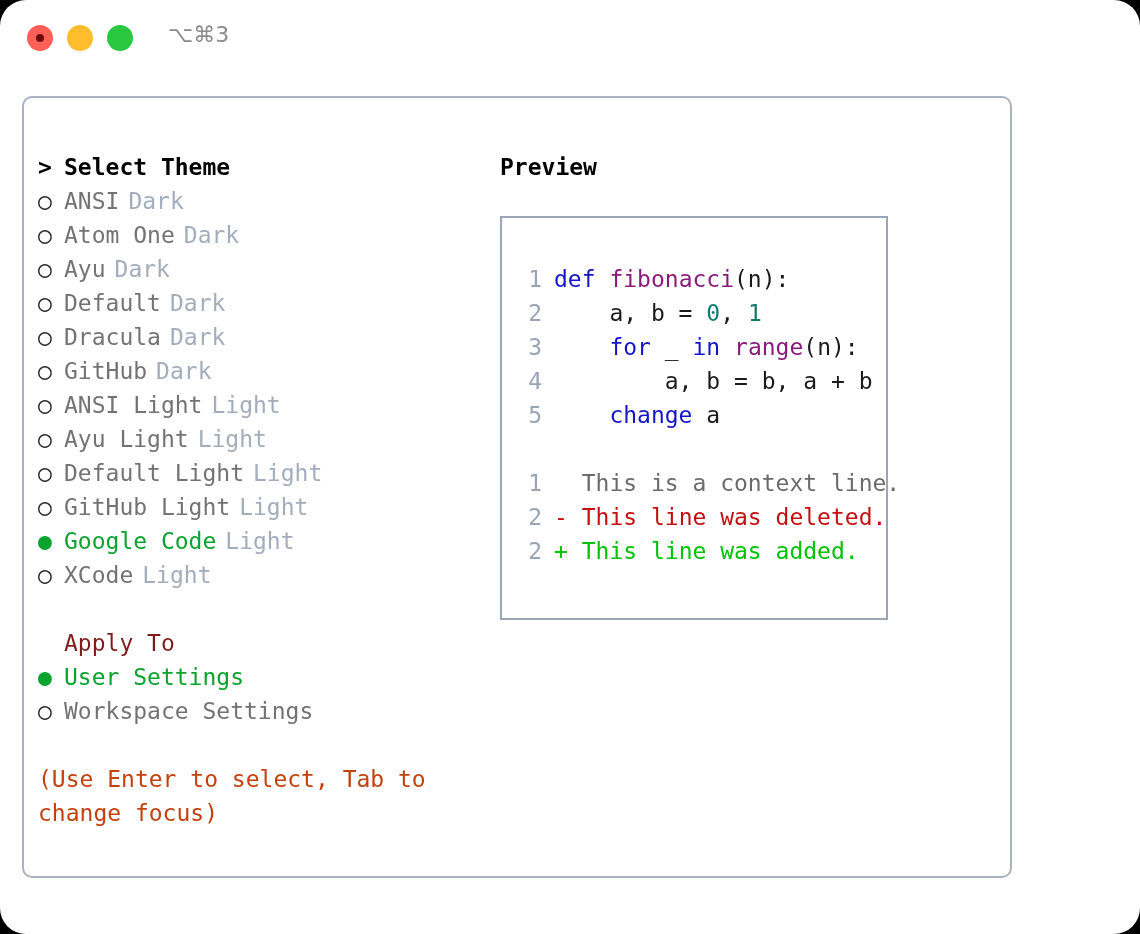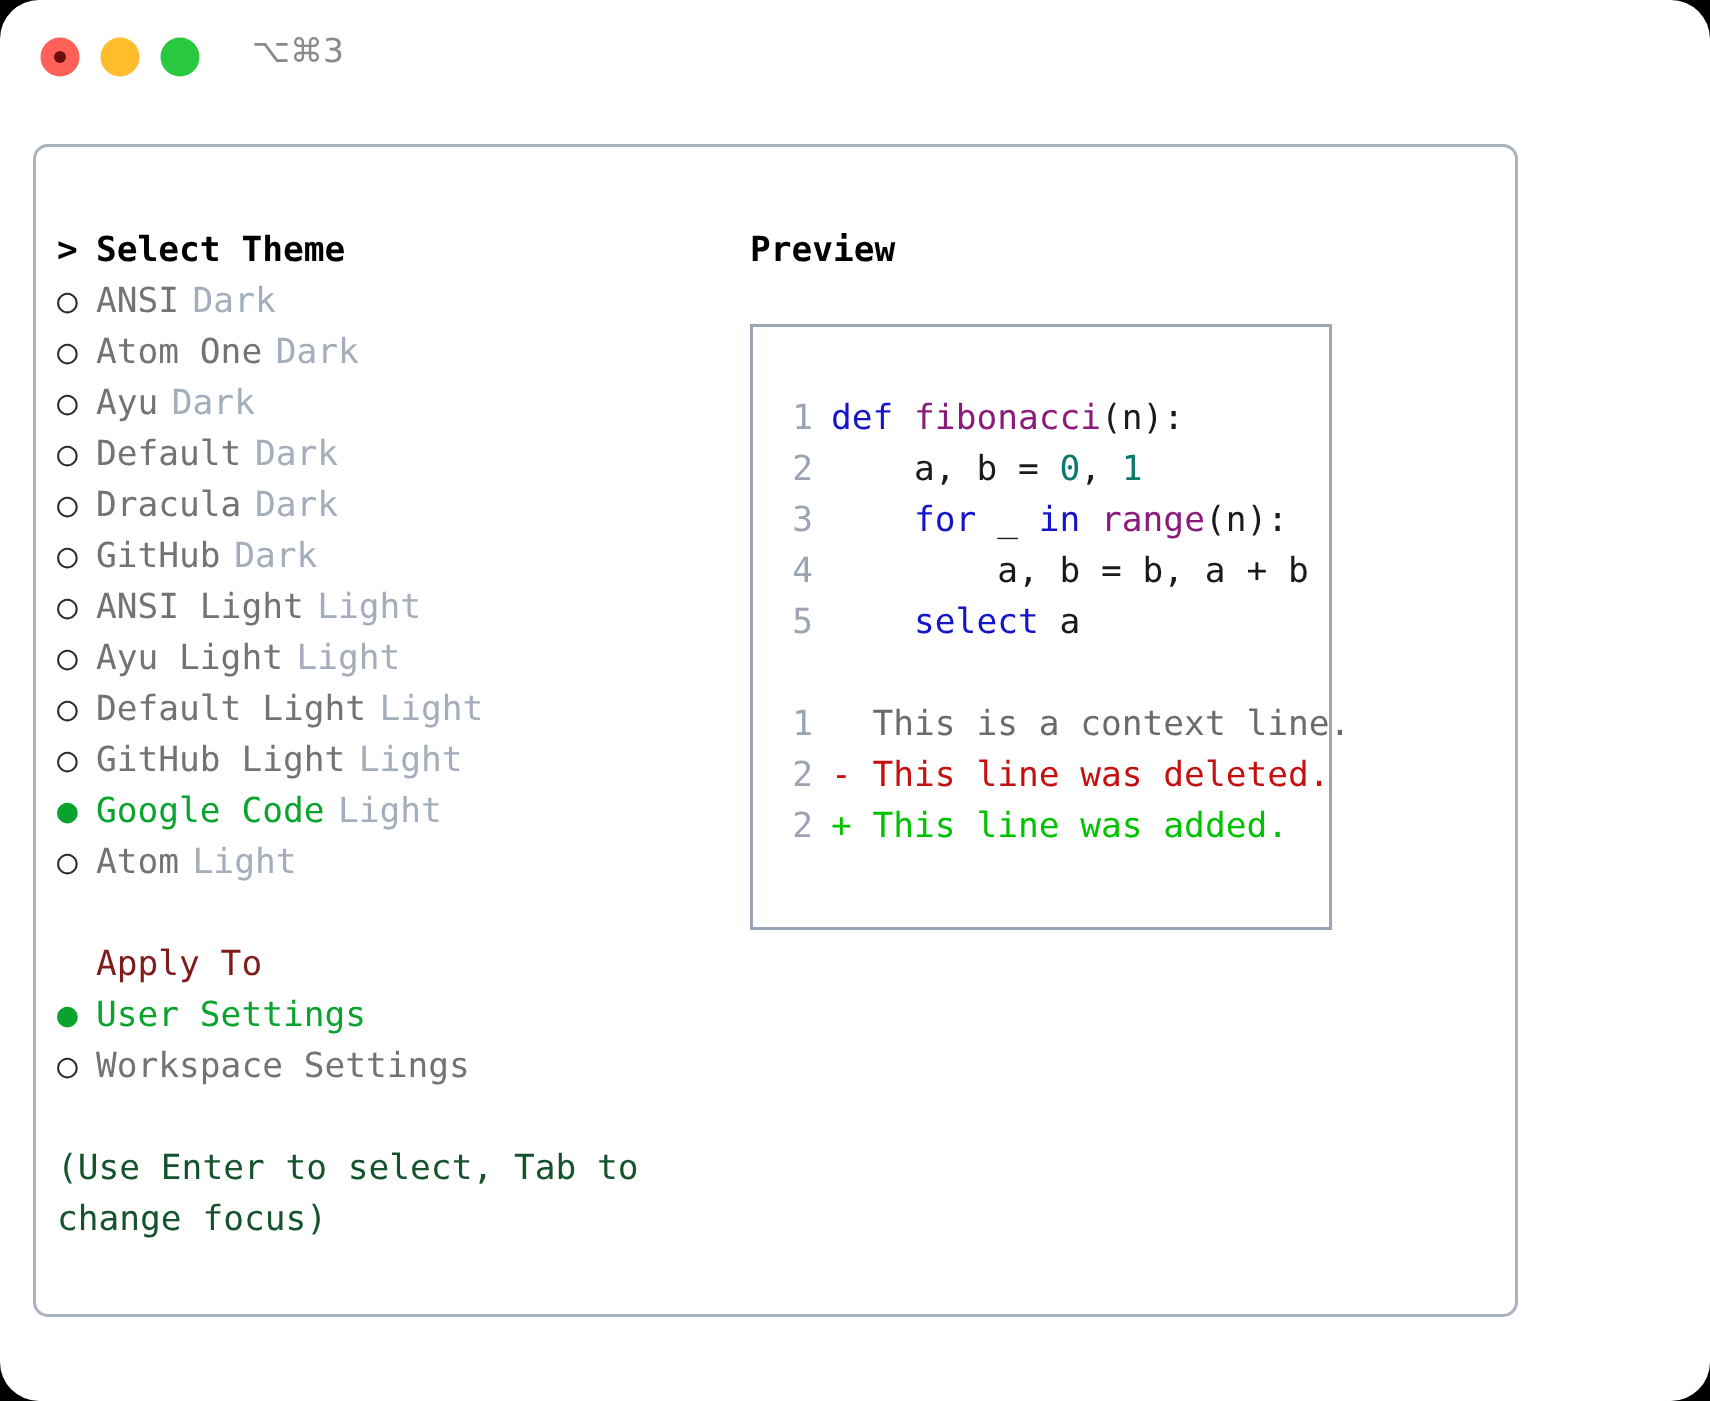--- a/index.html
+++ b/index.html
@@ -125,21 +125,21 @@
     color: #7f1d1d;
     white-space: nowrap;
     padding-left: 26px;
     box-sizing: border-box;
   }
 
   .hint {
     margin-top: 34px;
     font-size: 23px;
     line-height: 34px;
-    color: #14532d;
+    color: #c2410c;
     width: 420px;
   }
 
   
   .right-col {
     position: absolute;
     left: 476px;
     top: 52px;
     width: 490px;
   }
@@ -207,21 +207,21 @@
           <div class="list-row"><span class="bullet">○</span><span class="label">Atom One</span><span class="variant">Dark</span></div>
           <div class="list-row"><span class="bullet">○</span><span class="label">Ayu</span><span class="variant">Dark</span></div>
           <div class="list-row"><span class="bullet">○</span><span class="label">Default</span><span class="variant">Dark</span></div>
           <div class="list-row"><span class="bullet">○</span><span class="label">Dracula</span><span class="variant">Dark</span></div>
           <div class="list-row"><span class="bullet">○</span><span class="label">GitHub</span><span class="variant">Dark</span></div>
           <div class="list-row"><span class="bullet">○</span><span class="label">ANSI Light</span><span class="variant">Light</span></div>
           <div class="list-row"><span class="bullet">○</span><span class="label">Ayu Light</span><span class="variant">Light</span></div>
           <div class="list-row"><span class="bullet">○</span><span class="label">Default Light</span><span class="variant">Light</span></div>
           <div class="list-row"><span class="bullet">○</span><span class="label">GitHub Light</span><span class="variant">Light</span></div>
           <div class="list-row selected"><span class="bullet filled">●</span><span class="label">Google Code</span><span class="variant">Light</span></div>
-          <div class="list-row"><span class="bullet">○</span><span class="label">Atom</span><span class="variant">Light</span></div>
+          <div class="list-row"><span class="bullet">○</span><span class="label">XCode</span><span class="variant">Light</span></div>
         </div>
 
       <div class="spacer-row"></div>
 
       <div class="apply-title">Apply To</div>
 
       <div id="apply-list">
           <div class="list-row selected"><span class="bullet filled">●</span><span class="label">User Settings</span></div>
           <div class="list-row"><span class="bullet">○</span><span class="label">Workspace Settings</span></div>
         </div>
@@ -231,21 +231,21 @@
 
     <div class="right-col">
       <div class="preview-title">Preview</div>
 
       <div class="code-box">
         <div id="code-lines">
             <div class="code-line"><span class="ln">1</span><span class="kw">def </span><span class="fn">fibonacci</span><span class="pl">(n):</span></div>
             <div class="code-line"><span class="ln">2</span><span class="pl">    a, b = </span><span class="num">0</span><span class="pl">, </span><span class="num">1</span></div>
             <div class="code-line"><span class="ln">3</span><span class="kw">    for</span><span class="pl"> _ </span><span class="kw">in </span><span class="fn">range</span><span class="pl">(n):</span></div>
             <div class="code-line"><span class="ln">4</span><span class="pl">        a, b = b, a + b</span></div>
-            <div class="code-line"><span class="ln">5</span><span class="kw">    select</span><span class="pl"> a</span></div>
+            <div class="code-line"><span class="ln">5</span><span class="kw">    change</span><span class="pl"> a</span></div>
           </div>
         <div class="gap-line"></div>
         <div id="diff-lines">
             <div class="code-line"><span class="ln">1</span><span class="diff-ctx"> </span><span class="diff-ctx"> This is a context line.</span></div>
             <div class="code-line"><span class="ln">2</span><span class="diff-del">-</span><span class="diff-del"> This line was deleted.</span></div>
             <div class="code-line"><span class="ln">2</span><span class="diff-add">+</span><span class="diff-add"> This line was added.</span></div>
           </div>
       </div>
     </div>
 

